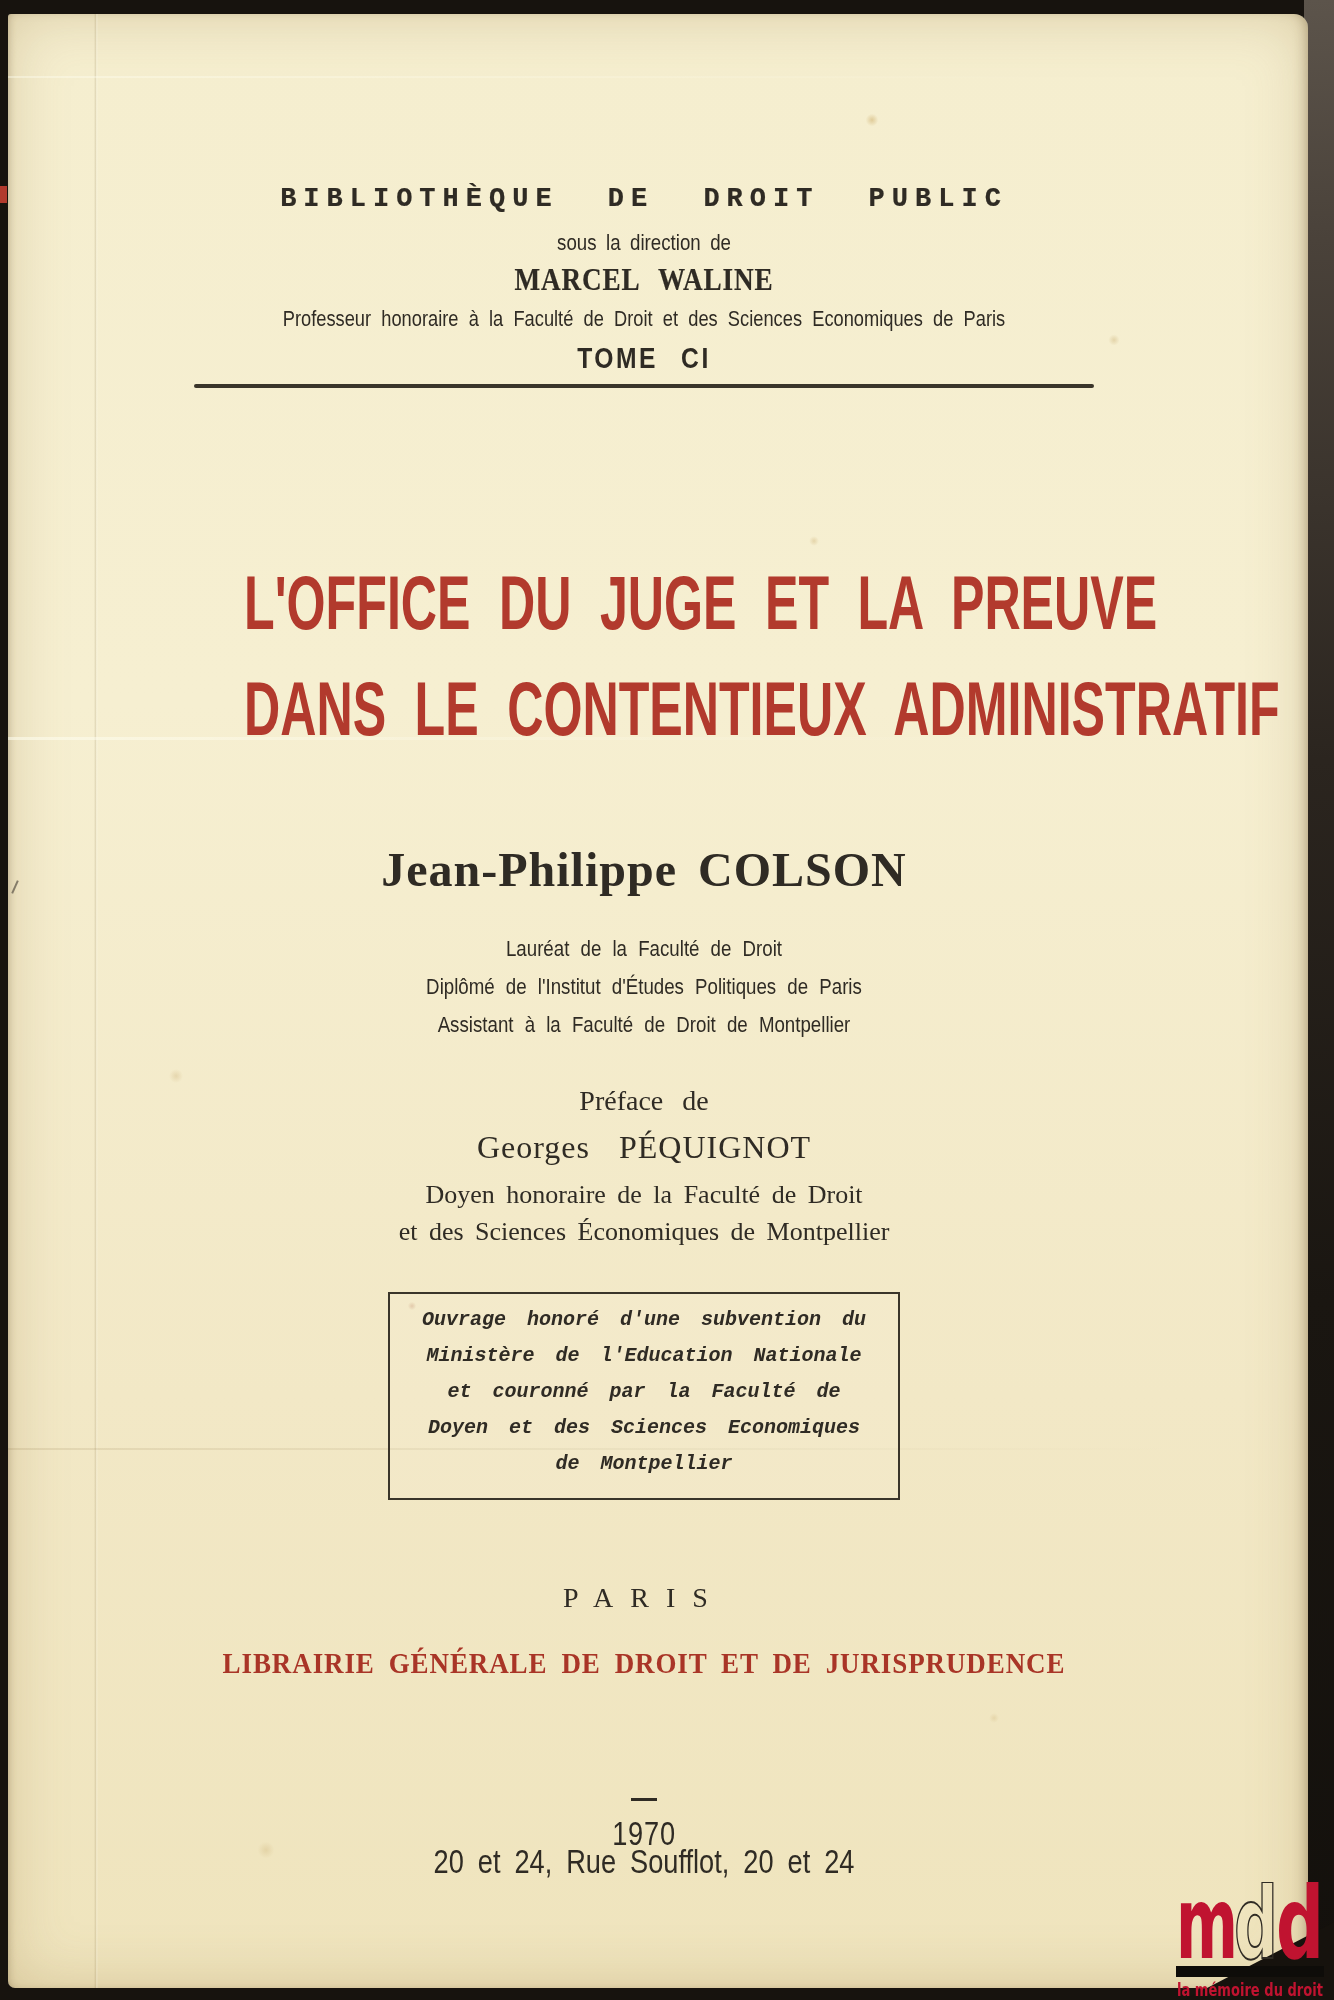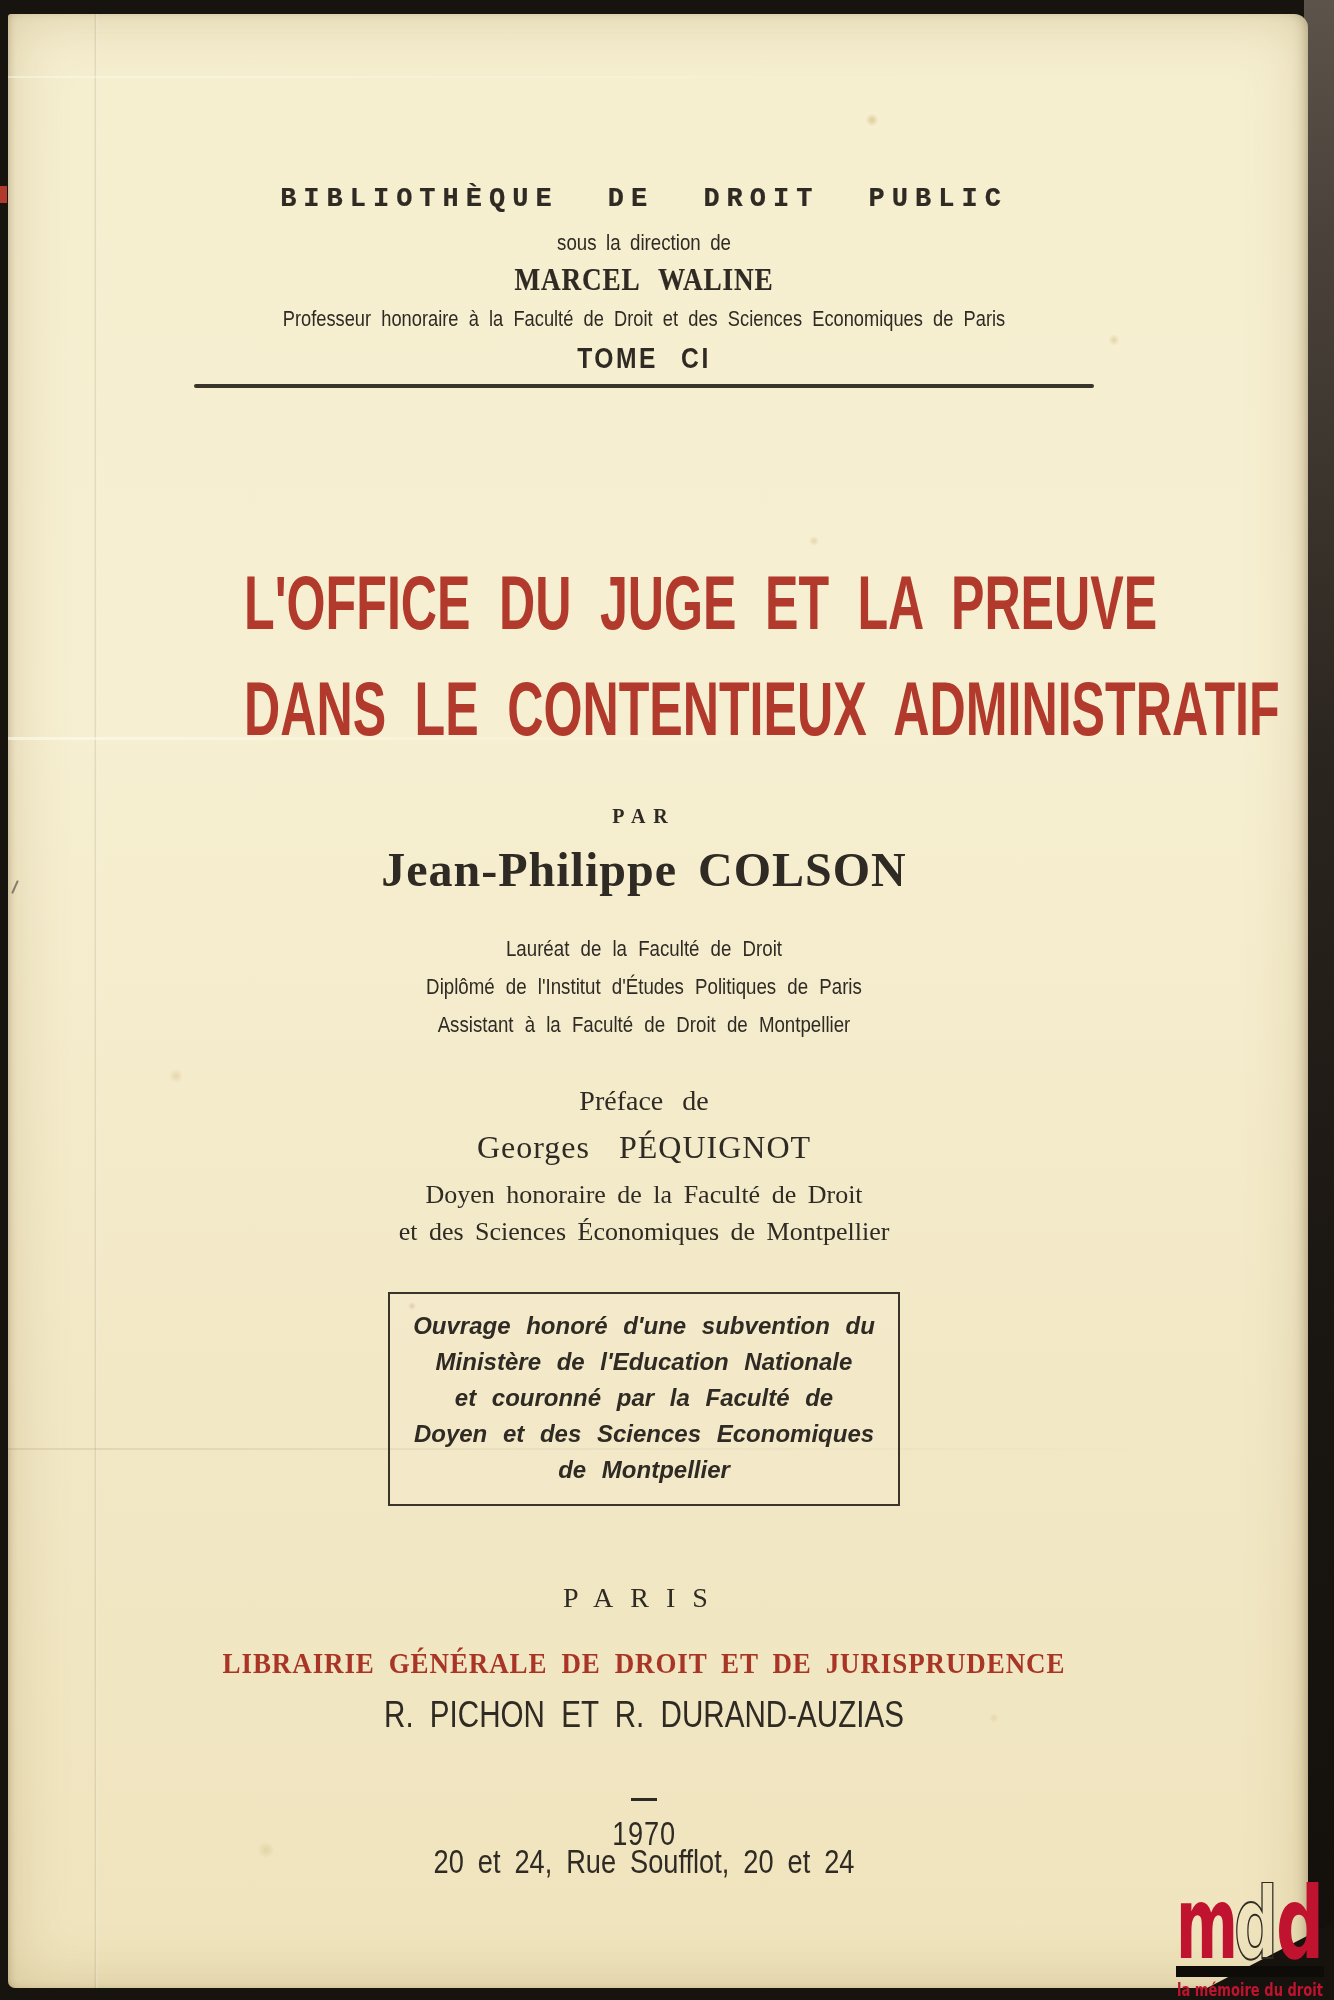--- a/index.html
+++ b/index.html
@@ -62,22 +62,22 @@
   .par{top:791px;font-size:20px;letter-spacing:8px;font-weight:bold;}
   .author-name{top:828px;font-size:48px;font-weight:bold;letter-spacing:1px;word-spacing:8px;}
   .creds{top:916px;font-size:22px;line-height:38px;word-spacing:7px;}
   
   .preface-label{top:1071px;font-size:28px;word-spacing:12px;}
   .preface-name{top:1115px;font-size:32px;word-spacing:20px;letter-spacing:1px;}
   .preface-titles{top:1162px;font-size:26px;line-height:37px;word-spacing:5px;}
   
   .award-box{position:absolute;top:1278px;left:0;right:0;}
   .award-inner{display:inline-block;width:468px;border:2px solid var(--rule,#3a352a);
-    padding:14px 20px 16px;font-style:italic;font-weight:bold;font-size:24px;line-height:36px;word-spacing:9px;
-    font-family:Liberation Sans, sans-serif;background:rgba(255,255,240,.08);}
+    padding:8px 20px 16px;font-style:italic;font-weight:bold;font-size:20px;line-height:36px;word-spacing:9px;
+    font-family:Liberation Mono, monospace;background:rgba(255,255,240,.08);}
   
   .city{top:1568px;font-size:28px;letter-spacing:17px;word-spacing:4px;}
   .publisher{top:1632px;font-size:30px;color:var(--red_publisher,#a93527);letter-spacing:1px;word-spacing:7px;font-weight:bold;white-space:nowrap;}
   .partners{top:1680px;font-size:37px;word-spacing:10px;}
   .address{top:1828px;font-size:34px;word-spacing:8px;}
   .dash{top:1784px;width:26px;height:3px;margin:0 auto;background:var(--ink,#2f2b24);}
   .year{top:1800px;font-size:34px;letter-spacing:1px;}
   
   .pen-tick{position:absolute;left:14px;top:880px;width:2px;height:14px;background:#6b6354;transform:rotate(24deg);opacity:.8;z-index:2;}
   
@@ -111,21 +111,20 @@
       </div>
     <div class="blk rule"></div>
 
     <div class="blk book-title bt1">
         <span class="cond66">L'OFFICE DU JUGE ET LA PREUVE</span>
       </div>
     <div class="blk book-title bt2">
         <span class="cond66">DANS LE CONTENTIEUX ADMINISTRATIF</span>
       </div>
 
-    <div class="blk par serif">PAR</div>
     <div class="blk author-name serif">Jean-Philippe COLSON</div>
     <div class="blk creds">
       <span class="cond85">
         <span style="display:block">Lauréat de la Faculté de Droit</span>
         <span style="display:block">Diplômé de l'Institut d'Études Politiques de Paris</span>
         <span style="display:block">Assistant à la Faculté de Droit de Montpellier</span>
       </span>
     </div>
 
     <div class="blk preface-label serif">Préface de</div>
@@ -142,23 +141,20 @@
         <span style="display:block">et couronné par la Faculté de</span>
         <span style="display:block">Doyen et des Sciences Economiques</span>
         <span style="display:block">de Montpellier</span>
       </div>
     </div>
 
     <div class="blk city serif">PARIS</div>
     <div class="blk publisher serif">
         <span class="cond90">LIBRAIRIE GÉNÉRALE DE DROIT ET DE JURISPRUDENCE</span>
       </div>
-    <div class="blk partners">
-        <span class="cond80">R. PICHON ET R. DURAND-AUZIAS</span>
-      </div>
     <div class="blk address">
         <span class="cond80">20 et 24, Rue Soufflot, 20 et 24</span>
       </div>
     <div class="blk dash"></div>
     <div class="blk year">
         <span class="cond80">1970</span>
       </div>
 
   </div>
 </div>

